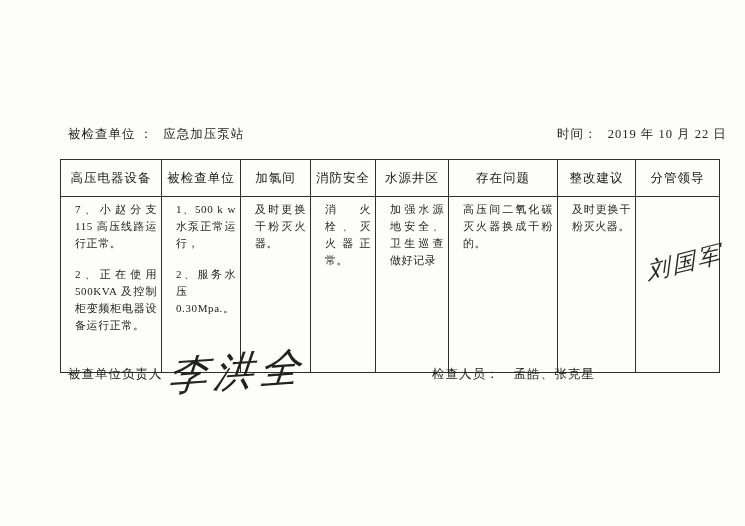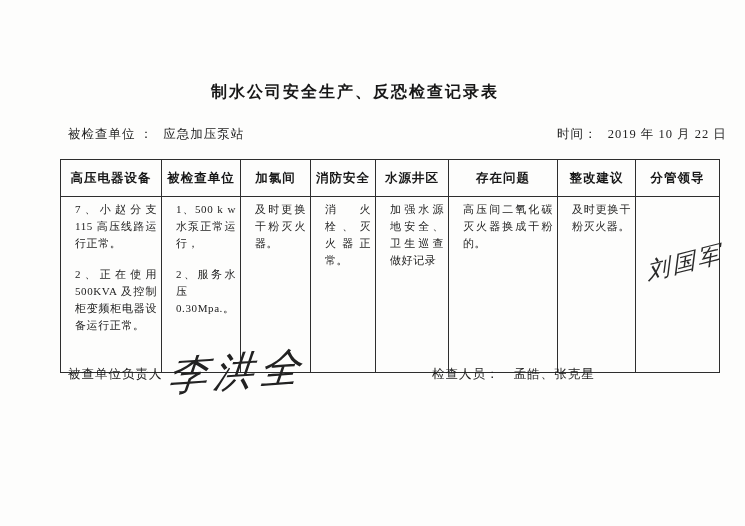--- a/index.html
+++ b/index.html
@@ -31,21 +31,21 @@
     width: 659px;
     border-collapse: collapse;
     table-layout: fixed;
   }
   table.record th, table.record td {
     border: 1px solid #2e2e2e;
   }
   table.record { border: 1.5px solid #2a2a2a; }
   table.record th {
     height: 32px;
-    font-size: 12.5px; font-weight: bold;
+    font-size: 12.5px; font-weight: normal;
     text-align: center; vertical-align: middle;
     letter-spacing: 1px;
     padding: 2px 1px;
     color: #181818;
   }
   table.record td {
     height: 167px;
     vertical-align: top;
     padding: 4px 4px 4px 14px;
     font-size: 11px;
@@ -80,21 +80,20 @@
     transform: rotate(-4deg) skewX(-10deg);
     letter-spacing: 6px;
     color: #222;
   }
 </style>
 </head>
 <body>
 
 <div class="page">
 
-  <div class="doc-title">制水公司安全生产、反恐检查记录表</div>
 
   <div class="meta-line">
     <div class="meta-unit">
       <span class="meta-label">被检查单位 ：</span>
       <span>应急加压泵站</span>
     </div>
     <div class="meta-date">
       <span class="meta-label">时间：</span>
       <span>2019 年 10 月 22 日</span>
     </div>

